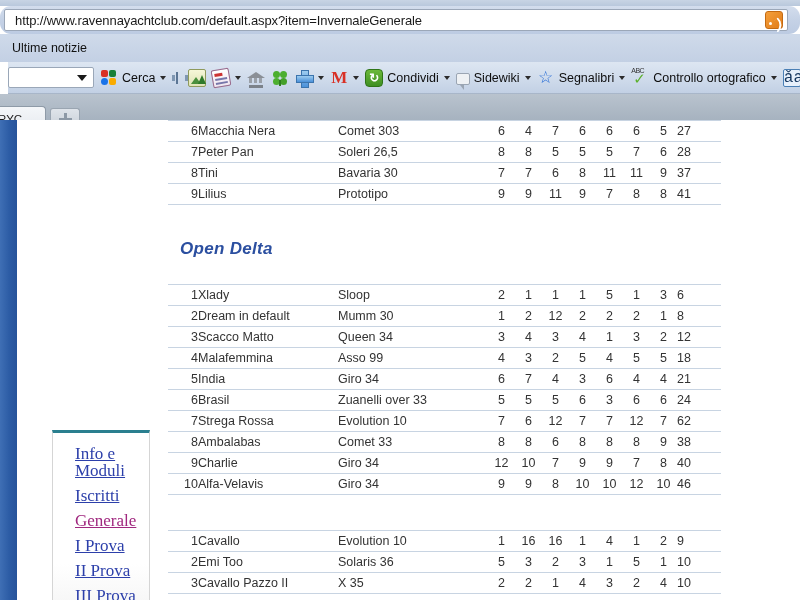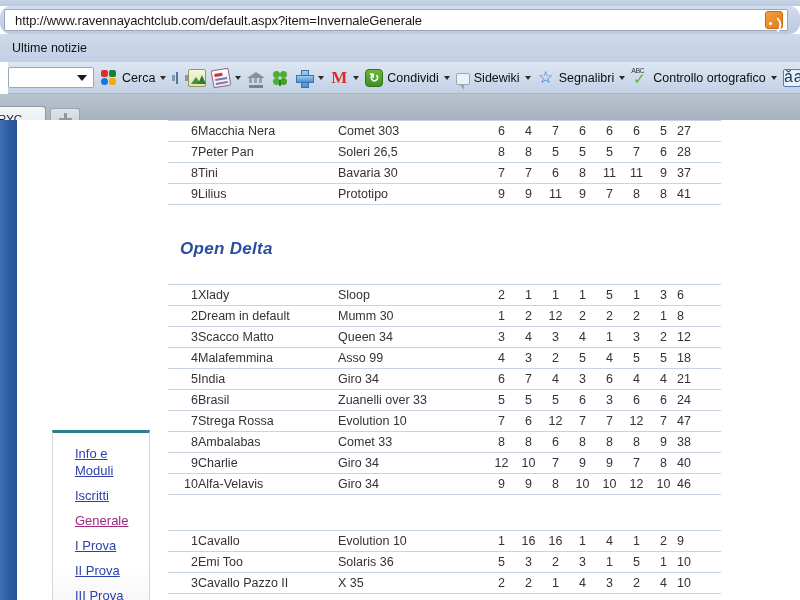--- a/index.html
+++ b/index.html
@@ -341,22 +341,22 @@
   .sidemenu {
     position: absolute; left: 52px; top: 310px;
     width: 98px;
     background: linear-gradient(to bottom, #ffffff 0%, #ffffff 70%, #f3f3f3 100%);
     border: 1px solid #d5d5d5;
     border-top: 3px solid #2a7f8f;
     padding: 12px 0 8px 0;
   }
   .menu-link {
     display: block;
-    font-family: Liberation Sans, sans-serif;
-    font-size: 13px;
+    font-family: Liberation Serif, serif;
+    font-size: 17px;
     color: #2c3faa;
     text-decoration: underline;
     padding: 0 0 0 22px;
     line-height: 17px;
     margin-bottom: 8px;
     white-space: normal;
   }
   .menu-link.active { color: #a0287f; }
 </style>
 </head>
@@ -614,21 +614,21 @@
               <td class="c-pos">7</td>
               <td class="c-name">Strega Rossa</td>
               <td class="c-boat">Evolution 10</td>
               <td class="c-race">7</td>
               <td class="c-race">6</td>
               <td class="c-race">12</td>
               <td class="c-race">7</td>
               <td class="c-race">7</td>
               <td class="c-race">12</td>
               <td class="c-race">7</td>
-              <td class="c-tot">47</td>
+              <td class="c-tot">62</td>
             </tr>
             <tr>
               <td class="c-pos">8</td>
               <td class="c-name">Ambalabas</td>
               <td class="c-boat">Comet 33</td>
               <td class="c-race">8</td>
               <td class="c-race">8</td>
               <td class="c-race">6</td>
               <td class="c-race">8</td>
               <td class="c-race">8</td>

